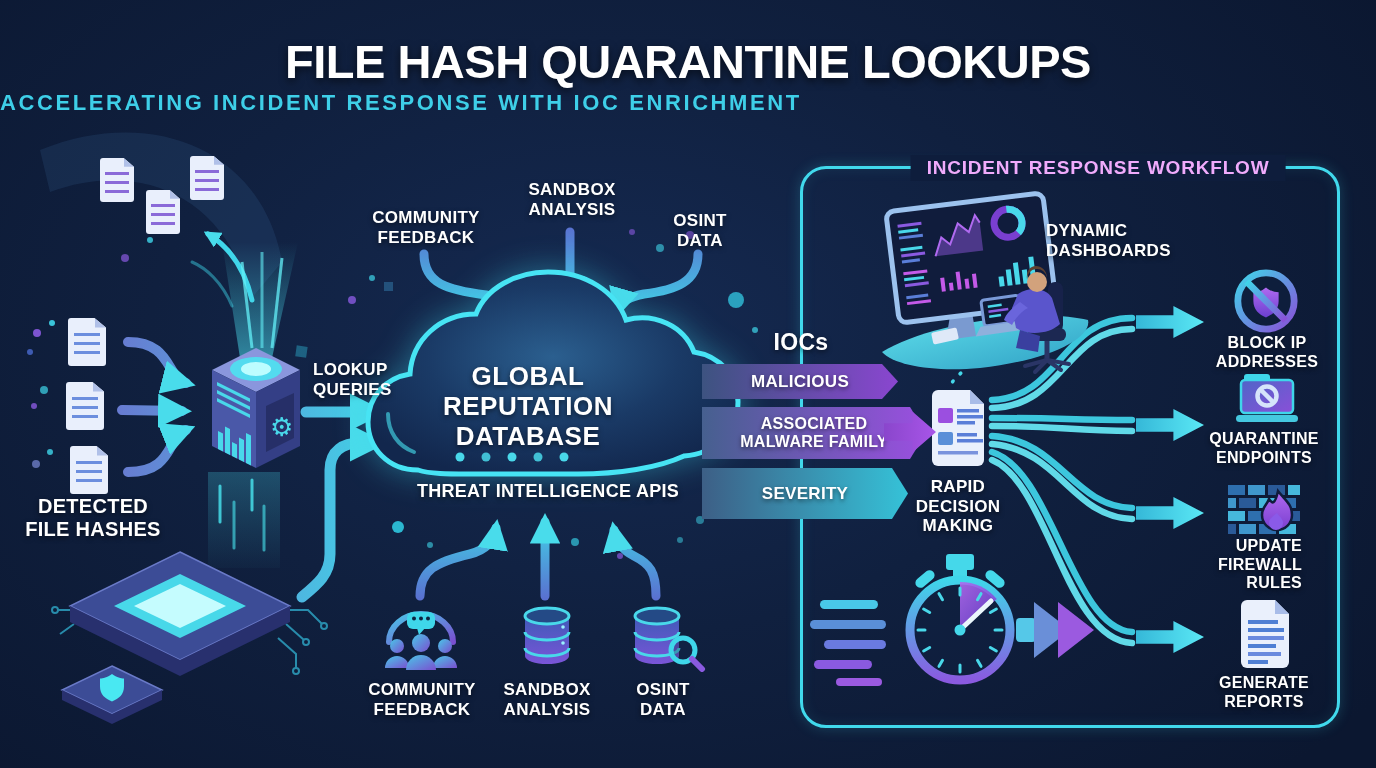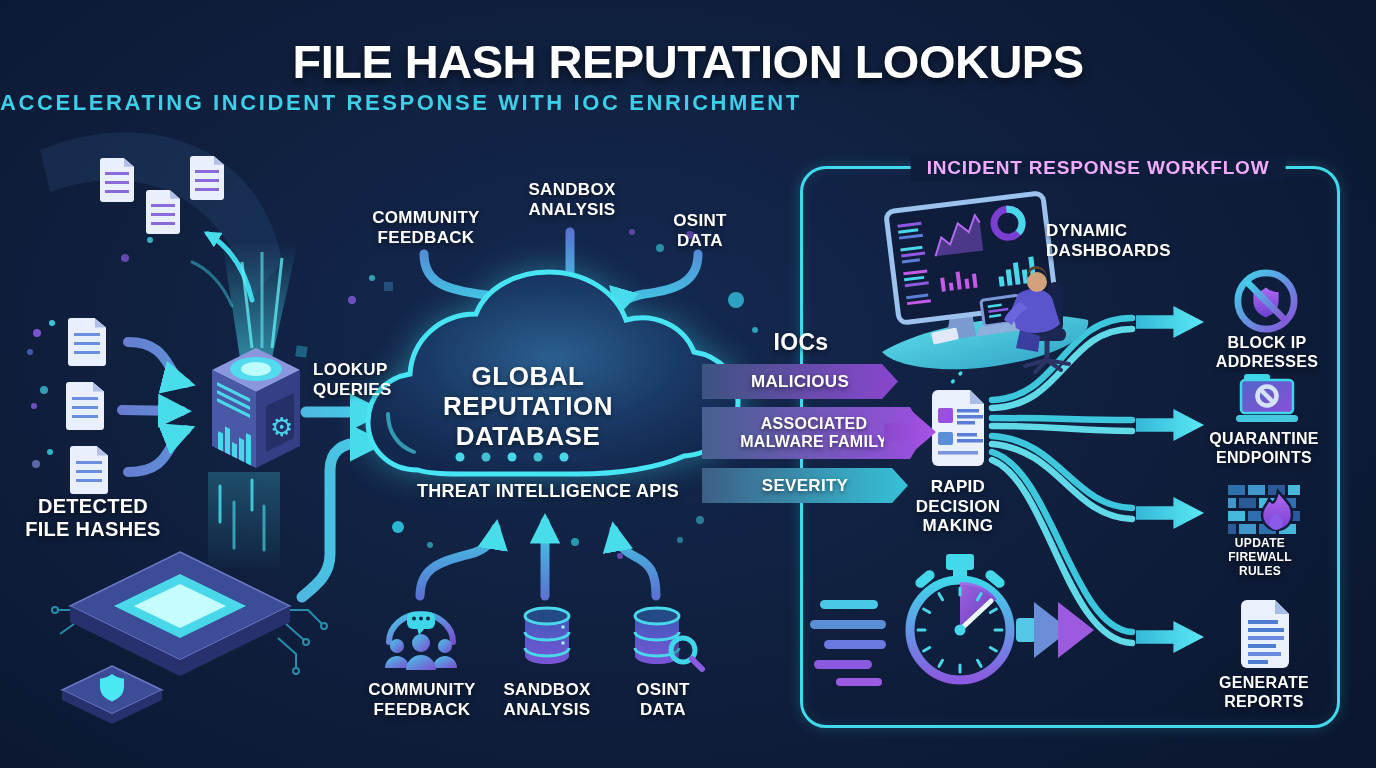--- a/index.html
+++ b/index.html
@@ -41,21 +41,21 @@
   .chev{position:absolute;z-index:6;
     clip-path:polygon(0 32%,55% 32%,55% 8%,100% 50%,55% 92%,55% 68%,0 68%);}
   .chev.cyan{background:linear-gradient(90deg,#35b8d8,#5ae8f5);}
   .chev.purple{background:linear-gradient(90deg,#8a46cc,#a855e8);}
 </style>
 </head>
 <body>
 
 <div class="stage">
 
-  <div class="title">FILE HASH REPUTATION LOOKUPS</div>
+  <div class="title">FILE HASH QUARANTINE LOOKUPS</div>
   <div class="subtitle">ACCELERATING INCIDENT RESPONSE WITH IOC ENRICHMENT</div>
 
   <div class="wf-box"></div>
   <div class="wf-head">INCIDENT RESPONSE WORKFLOW</div>
 
   <svg class="layer" width="1376" height="768" viewBox="0 0 1376 768">
     <defs>
       <linearGradient id="gH" x1="100" y1="0" x2="400" y2="0" gradientUnits="userSpaceOnUse">
         <stop offset="0" stop-color="#6a75d0"></stop>
           <stop offset="1" stop-color="#3fd8e8"></stop>
@@ -251,21 +251,21 @@
       <polygon points="62,128 112,152 62,176 12,152" fill="#3c4c96" stroke="#6a7ac8" stroke-width="1.5"></polygon>
       <path d="M12,152 L62,176 L112,152 L112,162 L62,186 L12,162 Z" fill="#28306e"></path>
       <path d="M62,136 c5,3.5 9,4.5 12,4.5 v8 c0,8 -5,12 -12,15 c-7,-3 -12,-7 -12,-15 v-8 c3,0 7,-1 12,-4.5 Z" fill="#49e8f2"></path>
     </svg>
   </div>
 
   <div class="lbl" style="left:801px;top:329px;font-size:23px;">IOCs</div>
   <div class="banner" style="top:364px;width:196px;height:35px;font-size:17px;background:linear-gradient(90deg,#3d5380,#8a46d0);">MALICIOUS</div>
   <div class="banner" style="top:407px;width:224px;height:52px;font-size:16px;background:linear-gradient(90deg,#46608f,#9b4fe0);">ASSOCIATED
 MALWARE FAMILY</div>
-  <div class="banner" style="top:468px;width:206px;height:35px;font-size:17px;background:linear-gradient(90deg,#3d5f86,#35c2d8);">SEVERITY</div>
+  <div class="banner" style="top:468px;width:206px;height:51px;font-size:17px;background:linear-gradient(90deg,#3d5f86,#35c2d8);">SEVERITY</div>
   <div class="chev purple" style="left:884px;top:408px;width:52px;height:48px;"></div>
 
   <div class="icon" style="left:926px;top:388px;">
     <svg width="64" height="80" viewBox="0 0 64 80">
       <path d="M6,8 a6,6 0 0 1 6,-6 h32 l14,14 v56 a6,6 0 0 1 -6,6 h-40 a6,6 0 0 1 -6,-6 Z" fill="#eaf0fc"></path>
       <path d="M44,2 l14,14 h-14 Z" fill="#a8bce8"></path>
       <rect x="12" y="20" width="15" height="15" rx="2" fill="#9b4fe0"></rect>
       <rect x="31" y="21" width="22" height="3.5" fill="#5a7ed8"></rect>
         <rect x="31" y="27" width="26" height="3.5" fill="#5a7ed8"></rect>
         <rect x="31" y="33" width="18" height="3.5" fill="#5a7ed8"></rect>
@@ -533,19 +533,19 @@
         <rect x="11" y="46" width="28" height="4" fill="#4f7fd4"></rect>
       <rect x="11" y="54" width="33" height="4" fill="#6a8ade"></rect>
         <rect x="11" y="62" width="20" height="4" fill="#4f7fd4"></rect>
     </svg>
   </div>
 
   <div class="lbl" style="left:1267px;top:334px;font-size:16px;">BLOCK IP
 ADDRESSES</div>
   <div class="lbl" style="left:1264px;top:430px;font-size:16px;">QUARANTINE
 ENDPOINTS</div>
-  <div class="lbl" style="left:1260px;top:537px;font-size:12px;">UPDATE
+  <div class="lbl" style="left:1260px;top:537px;font-size:16px;text-align:right;">UPDATE
 FIREWALL
 RULES</div>
   <div class="lbl" style="left:1264px;top:674px;font-size:16px;">GENERATE
 REPORTS</div>
 
 </div>
 
 </body></html>

